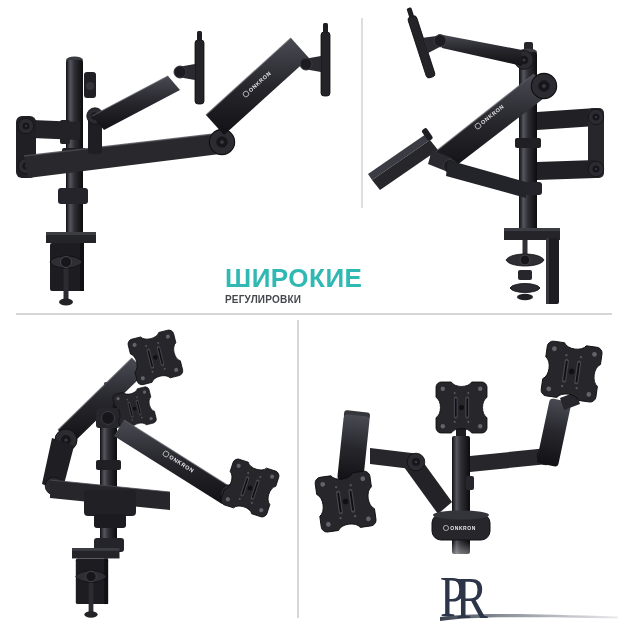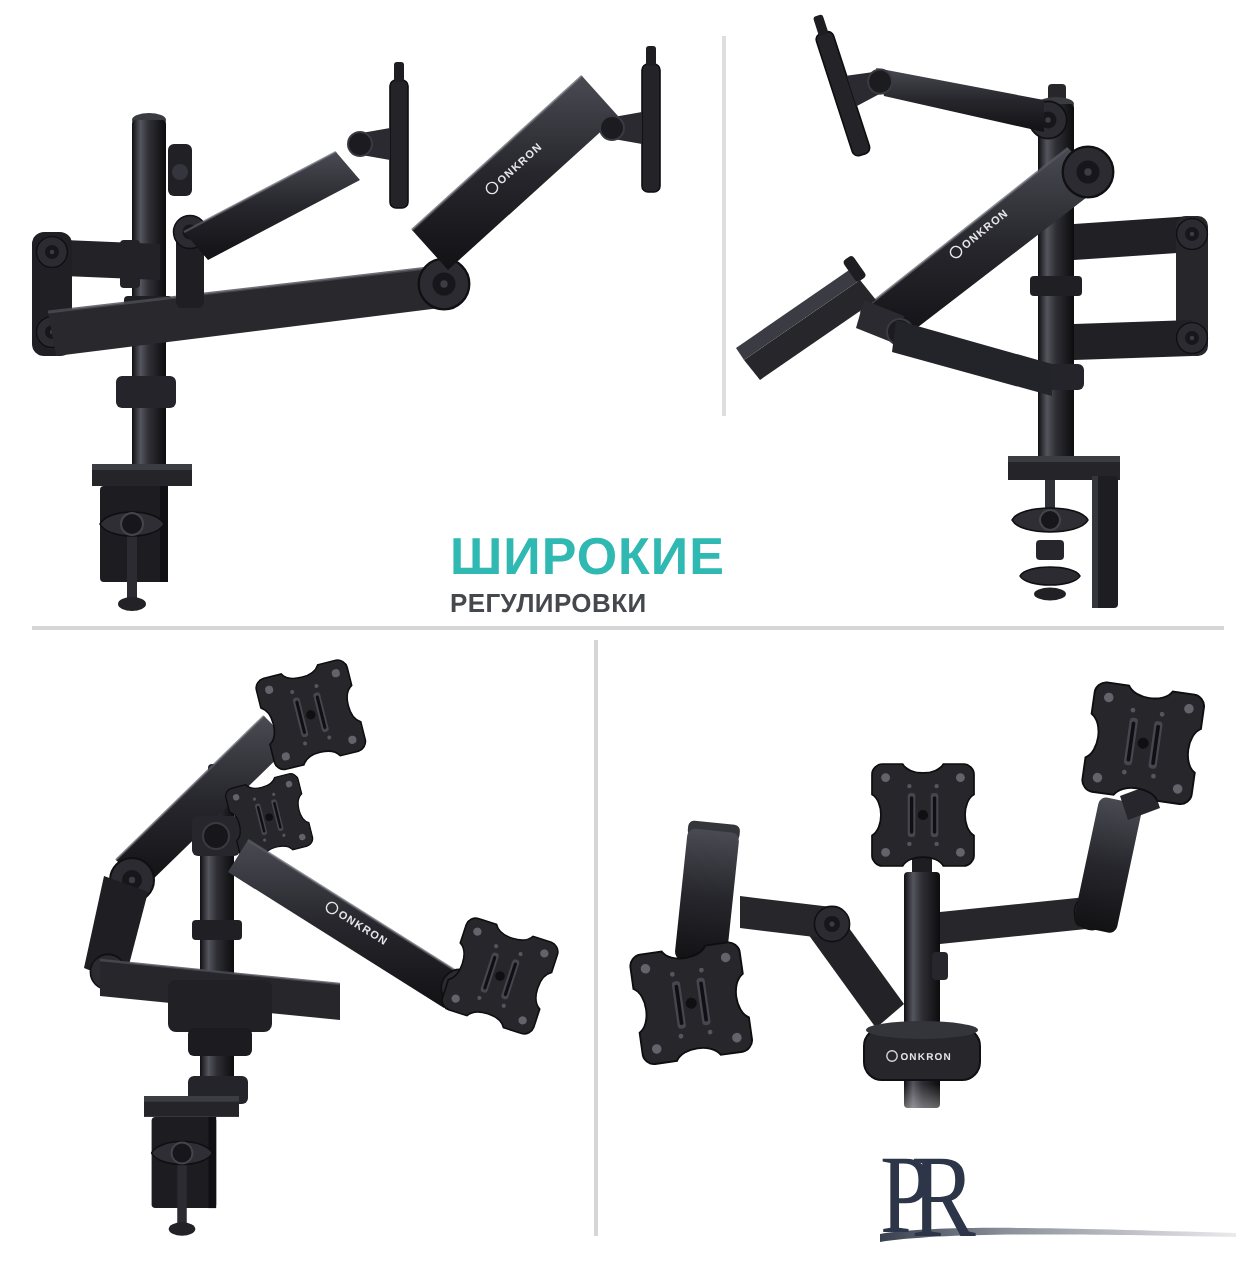--- a/index.html
+++ b/index.html
@@ -6,21 +6,21 @@
   .canvas{position:relative;width:628px;height:640px;background:#fff;overflow:hidden;
           font-family:"Liberation Sans",sans-serif;}
   .scene{position:absolute;left:0;top:0;}
   .divider{position:absolute;background:var(--divider,#d6d6d6);}
   #div-h{left:16px;top:313px;width:596px;height:2px;}
   #div-v-top{left:361px;top:18px;width:2px;height:190px;background:#dedede;}
   #div-v-bottom{left:297px;top:320px;width:2px;height:298px;}
   .headline{position:absolute;left:225px;top:233px;width:152px;text-align:left;line-height:1.05;margin-top:32px;}
   .headline .l1{font-size:26px;font-weight:bold;color:var(--accent,#2fb9b2);letter-spacing:.5px;}
   .headline .l2{font-size:15.5px;font-weight:bold;color:var(--text,#45494e);margin-top:6px;letter-spacing:.2px;}
-  .headline .l3{font-size:13px;font-weight:bold;color:var(--text,#45494e);margin-top:3px;letter-spacing:.2px;}
+  .headline .l3{font-size:10px;font-weight:bold;color:var(--text,#45494e);margin-top:3px;letter-spacing:.2px;}
   .wm-text{font-family:"Liberation Serif",serif;fill:var(--watermark,#2d3548);}
   .brand-txt{font-weight:bold;letter-spacing:.6px;fill:#e6e6ea;}
 </style>
 </head>
 <body>
 
 <div class="canvas">
 
   <svg class="scene" width="628" height="640" viewBox="0 0 628 640">
     <defs>

